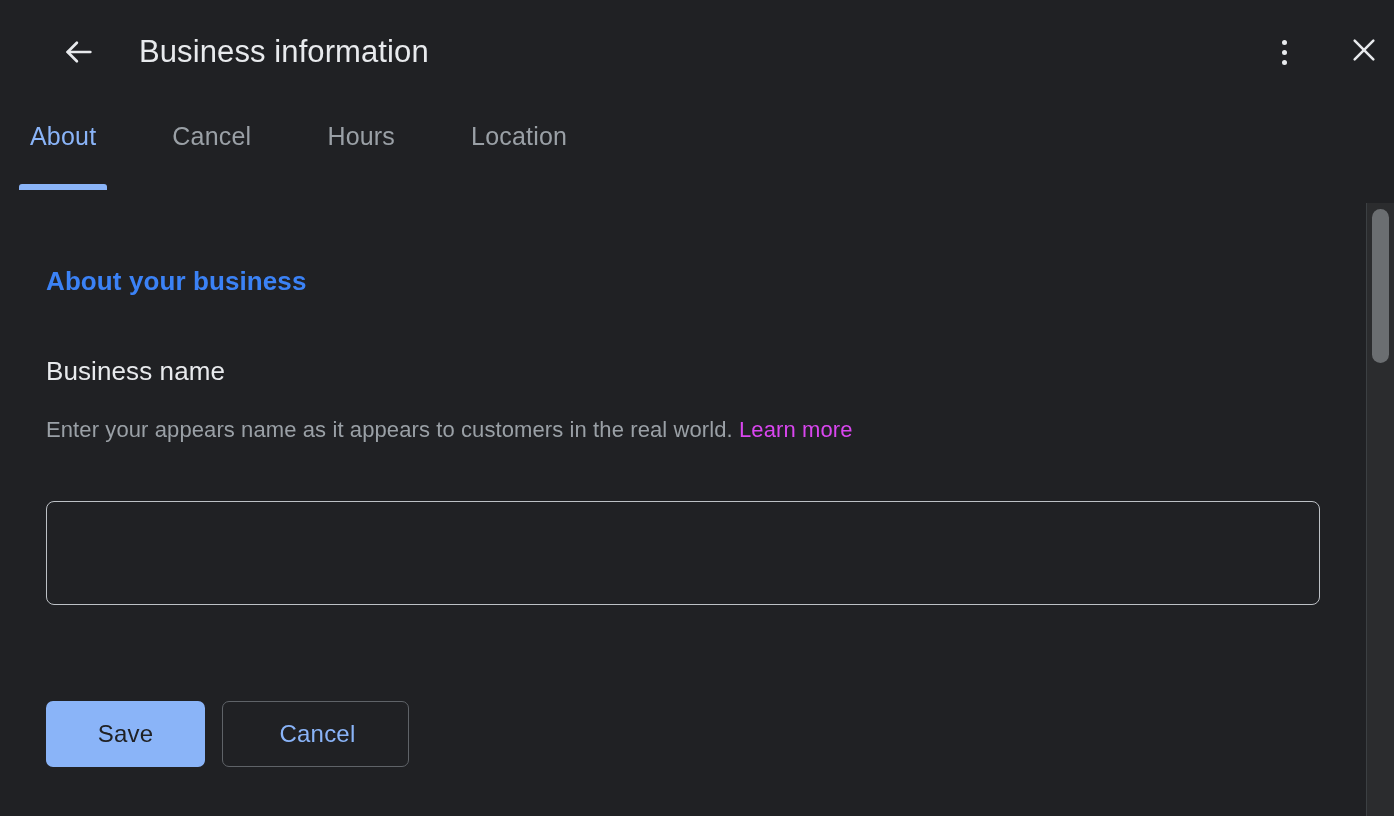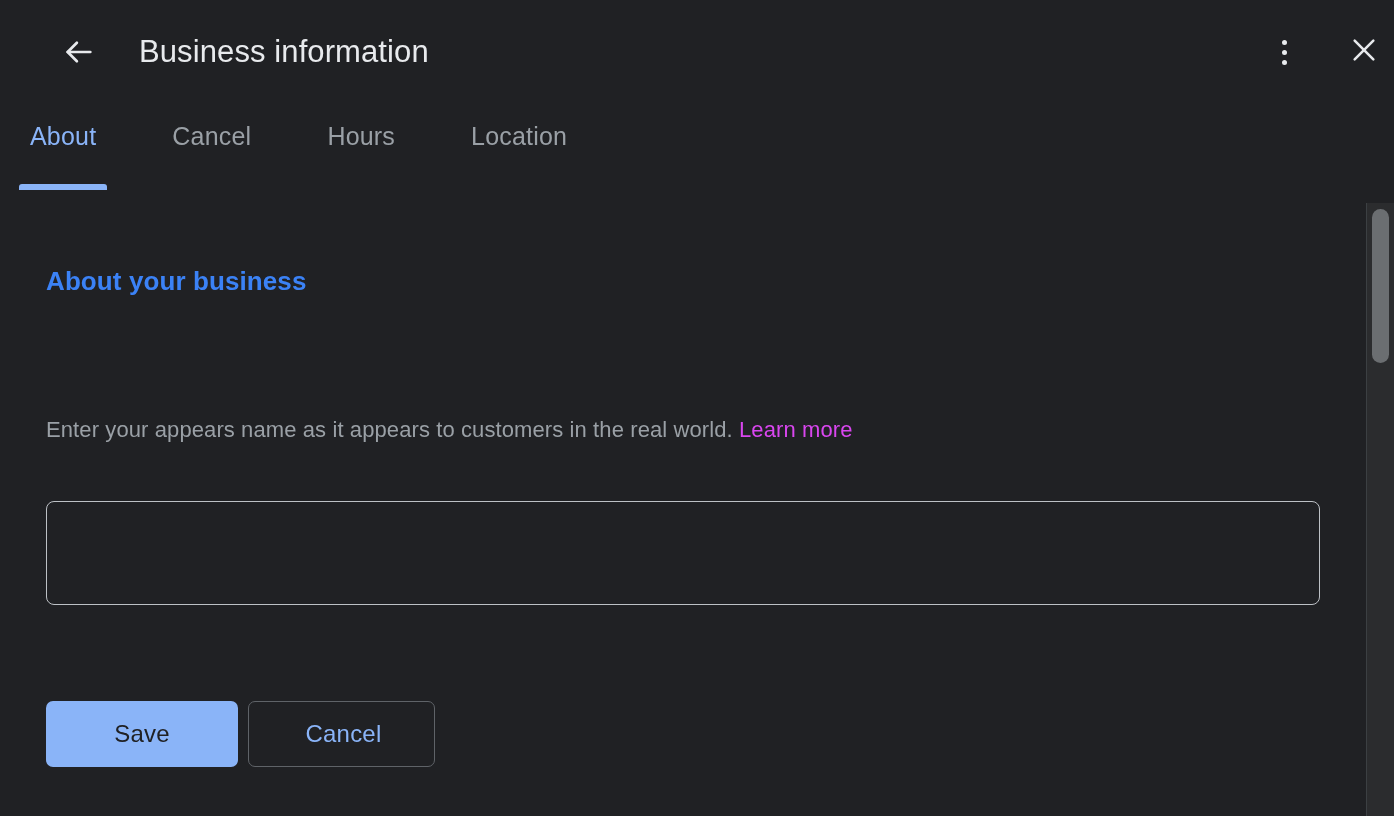--- a/index.html
+++ b/index.html
@@ -197,25 +197,25 @@
     font-family: "Liberation Sans", sans-serif;
     font-size: 24px;
     letter-spacing: 0.2px;
     cursor: pointer;
     display: flex;
     align-items: center;
     justify-content: center;
     box-sizing: border-box;
   }
   .btn-save {
-    width: 192px;
+    width: 159px;
     background: #8ab4f8;
     color: #202124;
     border: none;
-    margin-right: 10px;
+    margin-right: 17px;
   }
   .btn-cancel {
     width: 187px;
     background: transparent;
     color: #8ab4f8;
     border: 1.6px solid #5f6368;
     padding-left: 10px;
   }
 
   
@@ -289,20 +289,21 @@
     <button class="tab">
       <span>Location</span>
 
     </button>
   </div>
 
   <div class="content">
 
     <div class="section-title">About your business</div>
 
+    <div class="field-label">Business name</div>
 
     <div class="field-desc">
       <span>Enter your appears name as it appears to customers in the real world.</span>
       <a href="#">Learn more</a>
     </div>
 
     <input class="text-input" type="text" placeholder="" style="">
 
     <div class="actions">
       <button class="btn btn-save">Save</button>

